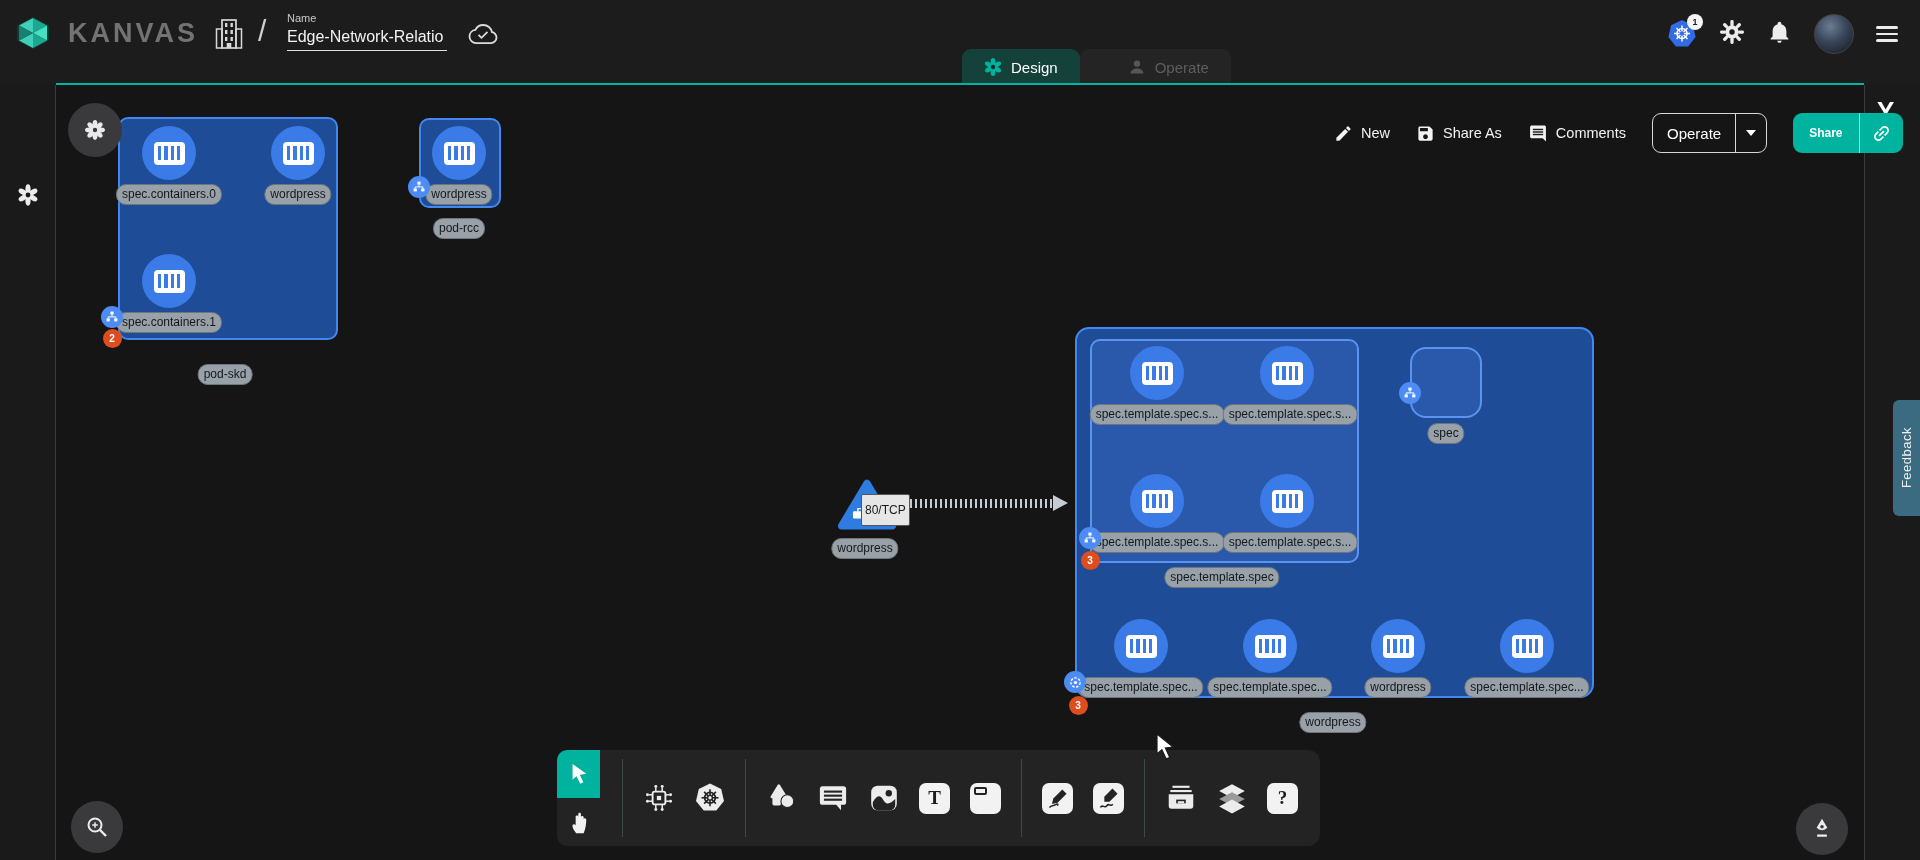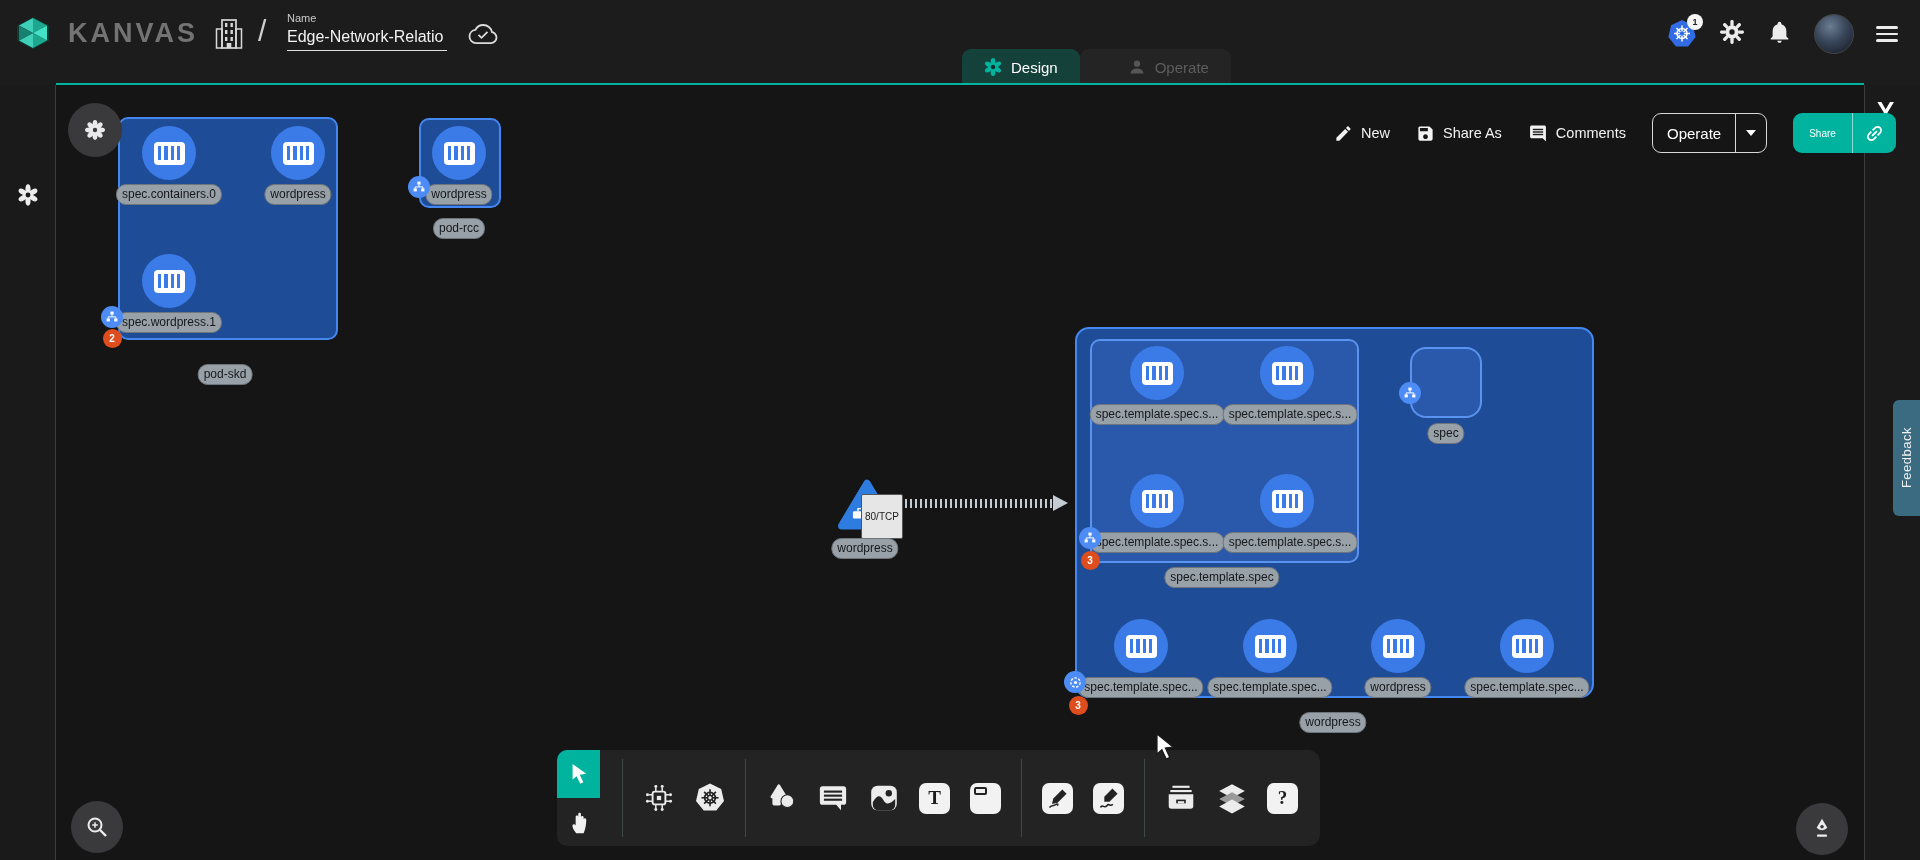--- a/index.html
+++ b/index.html
@@ -42,21 +42,21 @@
     border-radius:6px 0 0 6px; z-index:22; display:flex; align-items:center; justify-content:center; }
   .feedback-tab span { writing-mode:vertical-rl; transform:rotate(180deg); font-size:13px; color:#f0f0f0; letter-spacing:.5px; }
   
   .act-bar { position:absolute; top:113px; height:40px; display:flex; align-items:center; z-index:25; }
   .act-item { display:flex; align-items:center; gap:8px; color:#f2f2f2; font-size:14.5px; }
   .btn-actions { display:flex; align-items:stretch; height:40px; border:1px solid #d8d8d8; border-radius:9px; overflow:hidden; }
   .btn-actions .txt { display:flex; align-items:center; padding:0 14px; font-size:15px; color:#fff; }
   .btn-actions .caret-cell { display:flex; align-items:center; padding:0 10px; border-left:1px solid #d8d8d8; }
   .caret { width:0; height:0; border-left:5.5px solid transparent; border-right:5.5px solid transparent; border-top:6.5px solid #fff; }
   .btn-share { display:flex; align-items:stretch; height:40px; background:#00b39f; border-radius:9px; overflow:hidden; }
-  .btn-share .txt { display:flex; align-items:center; padding:0 16px; font-size:10px; color:#fff; }
+  .btn-share .txt { display:flex; align-items:center; padding:0 16px; font-size:12px; color:#fff;font-weight:bold; }
   .btn-share .lnk { display:flex; align-items:center; padding:0 11px; border-left:1px solid rgba(255,255,255,.55); }
   
   .grp { position:absolute; border-radius:10px; }
   .grp.outer { background:#1e4c96; border:2px solid #4487f0; }
   .grp.inner { background:#2a59ac; border:2px solid #5b93f0; }
   .cnode { position:absolute; width:54px; height:54px; margin:-27px 0 0 -27px; border-radius:50%;
     background:#3b7be8; display:flex; align-items:center; justify-content:center; z-index:6; }
   .cicon { width:31px; height:23px; background:#fff; border-radius:4px; display:flex; gap:3px; align-items:center; justify-content:center; }
   .cicon i { width:3.2px; height:14px; background:#3b7be8; }
   .chip { position:absolute; transform:translateX(-50%); background:#99a1a8; color:#14181c; font-size:12px;
@@ -64,22 +64,22 @@
   .pbadge { position:absolute; width:22px; height:22px; margin:-11px; border-radius:50%; background:#4d8cf5;
     display:flex; align-items:center; justify-content:center; z-index:9; }
   .nbadge { position:absolute; width:19px; height:19px; margin:-9.5px; border-radius:50%; background:#dd4d1d;
     color:#fff; font-size:10px; font-weight:bold; display:flex; align-items:center; justify-content:center; z-index:9; }
   .spec-node { position:absolute; left:1410px; top:347px; width:72px; height:71px; border-radius:16px;
     background:#2a59ac; border:2.5px solid #5b93f0; z-index:6; }
   .edge-hatch { position:absolute; left:895px; top:499px; width:160px; height:9px;
     background:repeating-linear-gradient(90deg,#c5ccd3 0 2px,transparent 2px 5px); z-index:4; }
   .edge-head { position:absolute; left:1053px; top:495px; width:0; height:0;
     border-left:15px solid #c5ccd3; border-top:8px solid transparent; border-bottom:8px solid transparent; z-index:4; }
-  .edge-chip { position:absolute; left:861px; top:494px; background:#e6e6e6; color:#1a1a1a; font-size:10px;
-    padding:16px 3px; border-radius:2px; border:1px solid #555; z-index:7; }
+  .edge-chip { position:absolute; left:861px; top:494px; background:#e6e6e6; color:#1a1a1a; font-size:12px;
+    padding:8px 3px; border-radius:2px; border:1px solid #555; z-index:7; }
   
   .float-btn { position:absolute; border-radius:50%; background:#3a3a3c; display:flex; align-items:center; justify-content:center; z-index:12; }
   
   .toolbar { position:absolute; left:557px; top:750px; height:96px; display:flex; z-index:15; }
   .tool-stack { display:flex; flex-direction:column; width:43px; }
   .tool-stack .cell { height:48px; display:flex; align-items:center; justify-content:center; }
   .cell.sel { background:#00b39f; border-radius:10px 0 0 0; }
   .cell.plain { background:#232323; border-radius:0 0 0 10px; }
   .tool-main { display:flex; align-items:center; background:#232323; border-radius:0 12px 12px 0; padding:0 14px; gap:4px; }
   .tdiv { width:1px; height:78px; background:#3e4a4a; margin:0 8px; }
@@ -285,21 +285,21 @@
   <div class="cnode" style="left:169px; top:281px;">
       <div class="cicon">
         <i></i>
         <i></i>
         <i></i>
         <i></i>
       </div>
     </div>
   <div class="chip" style="left:169px; top:184px;">spec.containers.0</div>
   <div class="chip" style="left:298px; top:184px;">wordpress</div>
-  <div class="chip" style="left:169px; top:312px;">spec.wordpress.1</div>
+  <div class="chip" style="left:169px; top:312px;">spec.containers.1</div>
   <div class="pbadge" style="left:112px; top:317px;">
     <svg width="12" height="12" viewBox="0 0 12 12">
       <rect x="4.4" y="0.6" width="3.2" height="3" fill="#fff"></rect>
         <rect x="0.6" y="7.4" width="3.2" height="3" fill="#fff"></rect>
         <rect x="8.2" y="7.4" width="3.2" height="3" fill="#fff"></rect>
       <path d="M6 3.6v2M2.2 7.4V5.9h7.6v1.5" stroke="#fff" stroke-width="1" fill="none"></path>
     </svg>
   </div>
   <div class="nbadge" style="left:112px; top:338px;">2</div>
   <div class="chip" style="left:225px; top:364px;">pod-skd</div>

